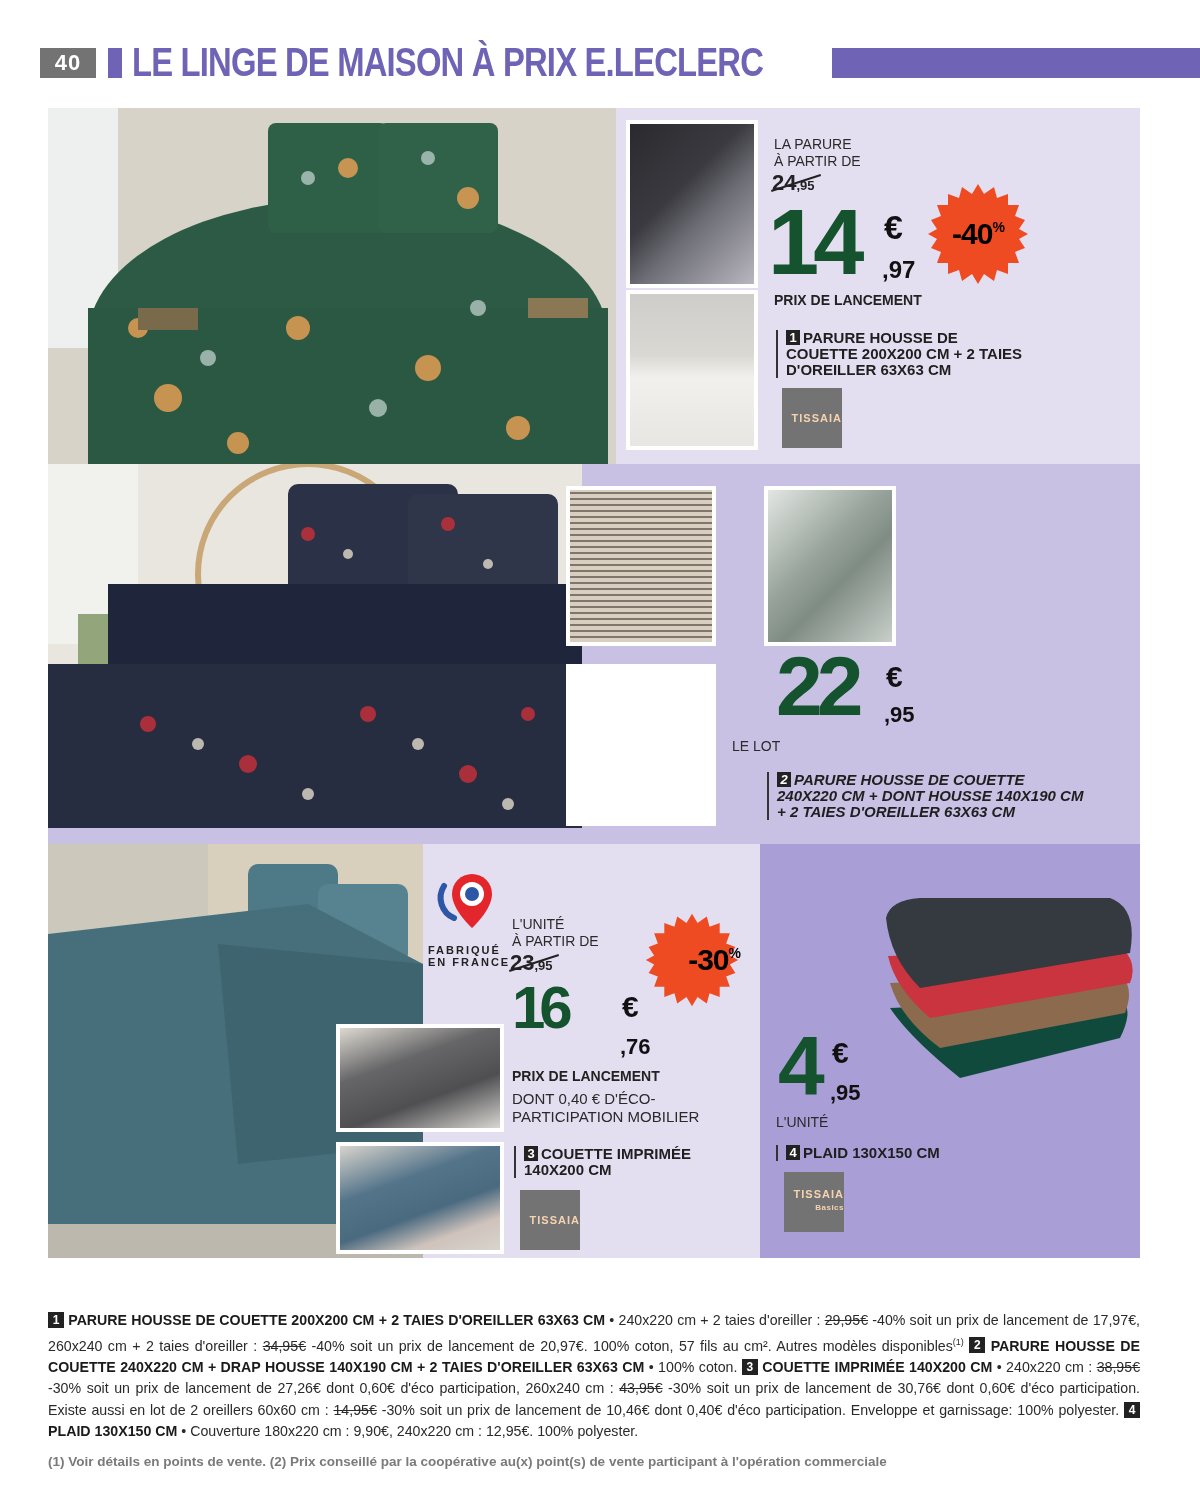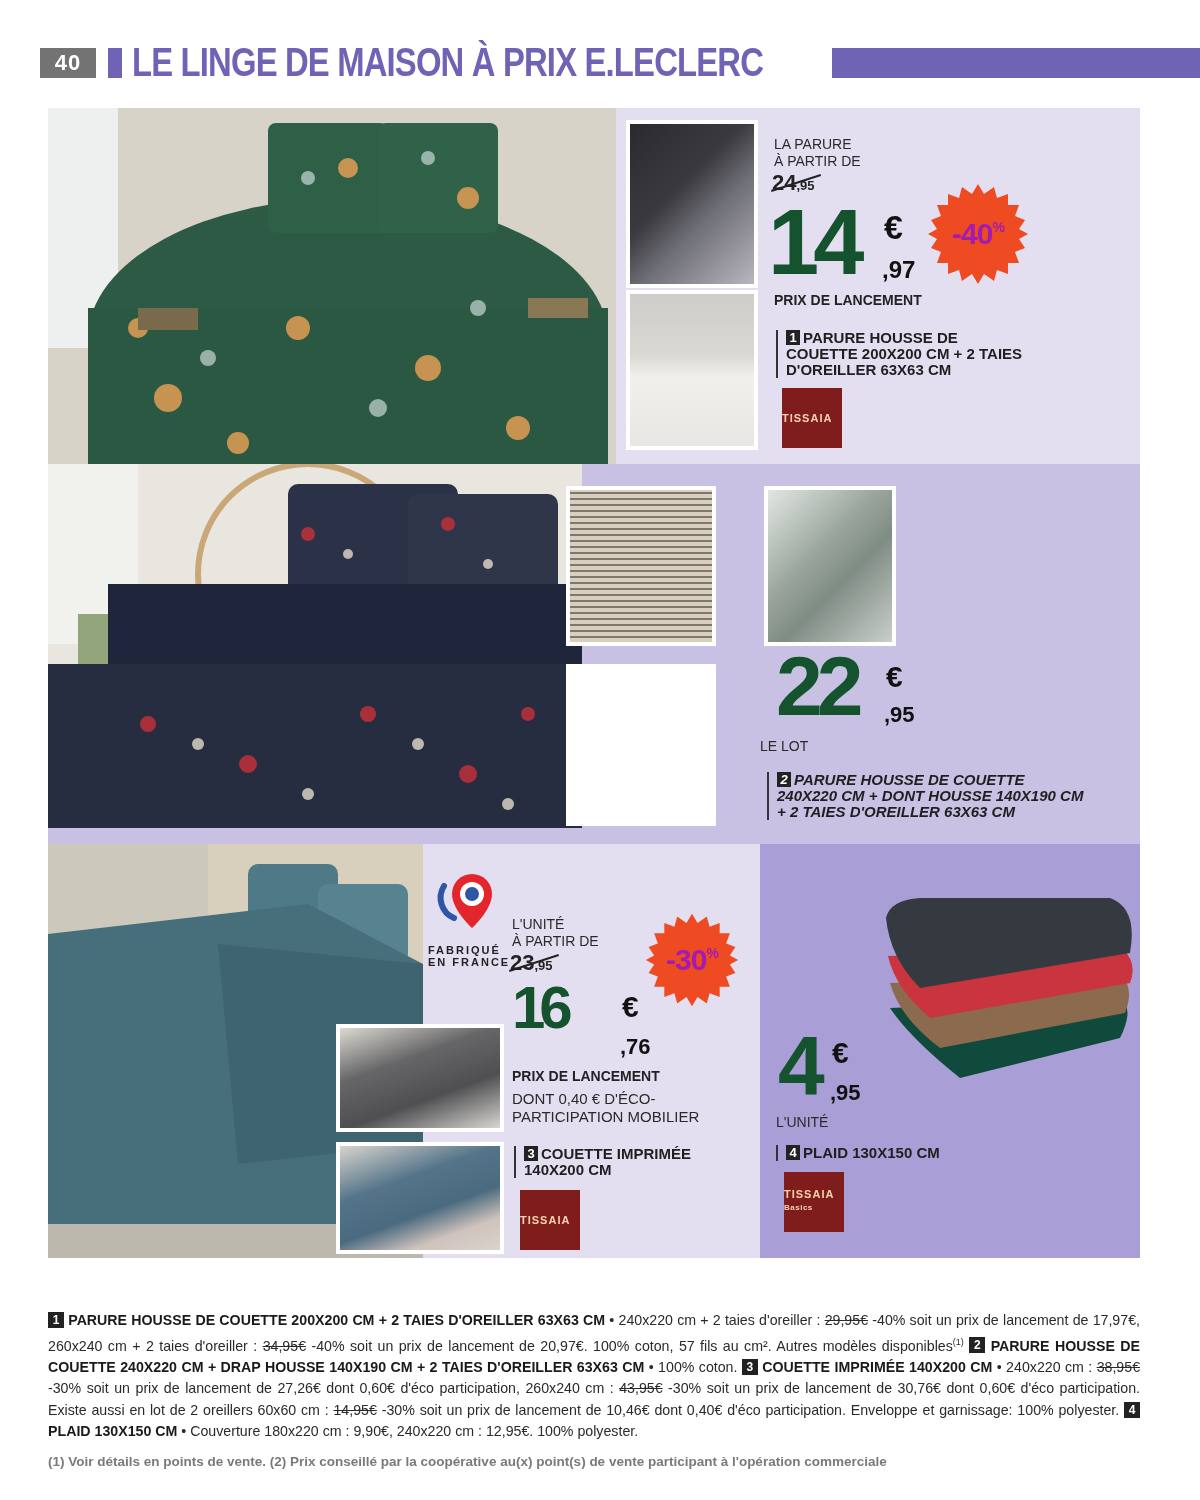--- a/index.html
+++ b/index.html
@@ -26,24 +26,24 @@
   .old .dec { font-size: 13px; }
   .old .strike { position: absolute; left: -2px; top: 12px; width: 52px; height: 2px; background: #222; transform: rotate(-18deg); }
   .big { position: absolute; font-weight: bold; color: #14532d; line-height: 1; letter-spacing: -6px; }
   .cur { position: absolute; font-weight: bold; color: #111; }
   .dec2 { position: absolute; font-weight: bold; color: #111; }
   .bold-lbl { font-weight: bold; font-size: 14px; color: #222; }
   .desc { position: absolute; font-weight: bold; font-size: 15px; line-height: 16px; color: #1f1f1f;
     border-left: 2px solid #333; padding-left: 8px; }
   .num-badge { display: inline-block; background: #222; color: #fff; font-size: 13px; width: 14px; height: 15px;
     line-height: 15px; text-align: center; margin-right: 3px; vertical-align: 1px; }
-  .brand { position: absolute; background: #7f1d1d; color: #f6d3b0; text-align: left; font-weight: bold; letter-spacing: 1px; }
+  .brand { position: absolute; background: #737373; color: #f6d3b0; text-align: right; font-weight: bold; letter-spacing: 1px; }
   .burst { position: absolute; display: flex; align-items: center; justify-content: center; }
   .burst svg { position: absolute; left: 0; top: 0; }
-  .burst span { position: relative; color: #a21caf; font-weight: bold; font-size: 30px; letter-spacing: -1px; }
+  .burst span { position: relative; color: #000000; font-weight: bold; font-size: 30px; letter-spacing: -1px; }
   .burst span sup { font-size: 14px; vertical-align: 12px; }
 
   
   .fine { position: absolute; left: 48px; top: 1310px; width: 1092px; font-size: 14.2px; line-height: 21.5px;
     color: #2a2a2a; text-align: justify; }
   .fine b { font-weight: bold; color: #1a1a1a; }
   .fine s { text-decoration: line-through; }
   .fine .nb { display: inline-block; background: #222; color: #fff; font-weight: bold; font-size: 12px; width: 16px;
     height: 16px; line-height: 16px; text-align: center; vertical-align: 1px; }
   .legal { position: absolute; left: 48px; top: 1454px; font-size: 13.5px; font-weight: bold; color: #7a7a7a; }
@@ -155,21 +155,21 @@
 <div class="framed" style="left:566px;top:664px;width:150px;height:162px;">
   <div class="ph" style="background:linear-gradient(180deg,#cfcac2 0%,#e6e4e0 40%,repeating-linear-gradient(90deg,#efeeea 0 3px,#c7c6c2 3px 4px) 100%);"></div>
 </div>
 <div class="framed" style="left:764px;top:486px;width:132px;height:160px;">
   <div class="ph" style="background:linear-gradient(135deg,#e3e6e3 0%,#9aa69d 40%,#7f8c84 60%,#c9cfca 100%);"></div>
 </div>
 
 <div class="big" style="left:776px;top:644px;font-size:84px;">22</div>
 <div class="cur" style="left:886px;top:660px;font-size:30px;">€</div>
 <div class="dec2" style="left:884px;top:702px;font-size:22px;">,95</div>
-<div class="txt label-sm" style="left:760px;top:738px;">LE LOT</div>
+<div class="txt label-sm" style="left:732px;top:738px;">LE LOT</div>
 <div class="desc" style="left:767px;top:772px;font-style:italic;">
   <div><span class="num-badge">2</span><span>PARURE HOUSSE DE COUETTE</span></div>
   <div>240X220 CM + DONT HOUSSE 140X190 CM</div>
   <div>+ 2 TAIES D'OREILLER 63X63 CM</div>
 </div>
 
 <div class="panel" style="left:48px;top:844px;width:712px;height:414px;background:#e4dff0;"></div>
 <div class="panel" style="left:760px;top:844px;width:380px;height:414px;background:#a99fd6;"></div>
 
 <div class="ph" style="left:48px;top:844px;width:375px;height:414px;">
@@ -205,21 +205,21 @@
 
 <div class="txt label-sm" style="left:512px;top:916px;">L'UNITÉ</div>
 <div class="txt label-sm" style="left:512px;top:933px;">À PARTIR DE</div>
 <div class="old" style="left:510px;top:950px;">
   <span>23</span><span class="dec">,95</span>
   <span class="strike"></span>
 </div>
 <div class="big" style="left:512px;top:978px;font-size:60px;">16</div>
 <div class="cur" style="left:622px;top:990px;font-size:30px;">€</div>
 <div class="dec2" style="left:620px;top:1034px;font-size:22px;">,76</div>
-<div class="burst" style="left:644px;top:912px;width:96px;height:96px;">
+<div class="burst" style="left:644px;top:912px;width:96px;height:96px;justify-content:flex-end;">
   <svg width="96" height="96" viewBox="0 0 104 104">
     <polygon fill="#ee4b22" points="52,2 58,12 68,5 71,16 82,12 82,23 93,23 89,34 99,38 93,47 102,52 93,57 99,66 89,70 93,81 82,81 82,92 71,88 68,99 58,92 52,102 46,92 36,99 33,88 22,92 22,81 11,81 15,70 5,66 11,57 2,52 11,47 5,38 15,34 11,23 22,23 22,12 33,16 36,5 46,12"></polygon>
   </svg>
   <span><span>-30</span><sup>%</sup></span>
 </div>
 <div class="txt bold-lbl" style="left:512px;top:1068px;">PRIX DE LANCEMENT</div>
 <div class="txt label-sm" style="left:512px;top:1090px;font-size:15px;line-height:18px;">
   <div>DONT 0,40 € D'ÉCO-</div>
   <div>PARTICIPATION MOBILIER</div>
 </div>

